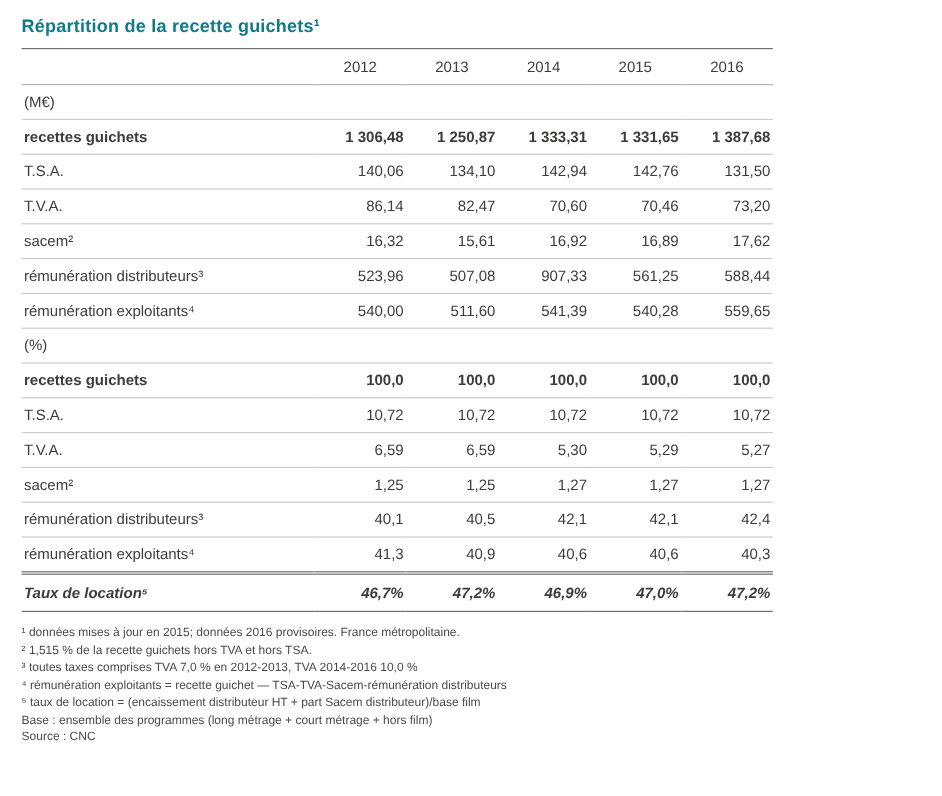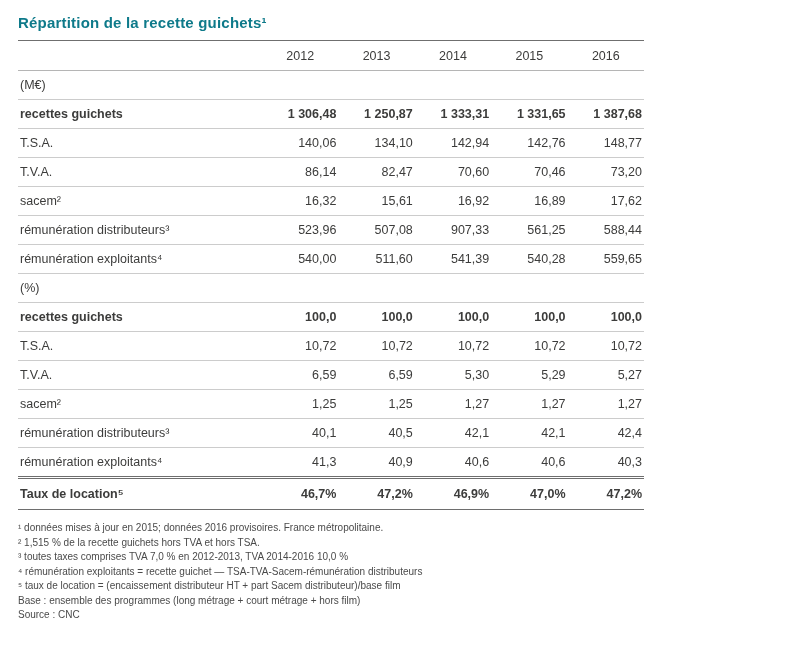--- a/index.html
+++ b/index.html
@@ -57,20 +57,21 @@
   }
   tr.bold td { font-weight: bold; margin-top: 36px; }
   tr.section td {
     padding: 7px 2px;
   }
   tr.summary td {
     border-top: 3px double #6e6e6e;
     border-bottom: 1px solid #6e6e6e;
     font-weight: bold;
     padding: 8px 2px;
+    font-style: italic;
   }
   .footnotes {
     margin-top: 11px;
     font-size: 10px;
     color: #4a4a4a;
     line-height: 1.45;
   }
   .footnotes .fn { margin: 0; }
 </style>
 </head>
@@ -107,21 +108,21 @@
           <td class="num">1 333,31</td>
           <td class="num">1 331,65</td>
           <td class="num">1 387,68</td>
         </tr>
         <tr>
           <td class="label">T.S.A.</td>
           <td class="num">140,06</td>
           <td class="num">134,10</td>
           <td class="num">142,94</td>
           <td class="num">142,76</td>
-          <td class="num">148,77</td>
+          <td class="num">131,50</td>
         </tr>
         <tr>
           <td class="label">T.V.A.</td>
           <td class="num">86,14</td>
           <td class="num">82,47</td>
           <td class="num">70,60</td>
           <td class="num">70,46</td>
           <td class="num">73,20</td>
         </tr>
         <tr>

